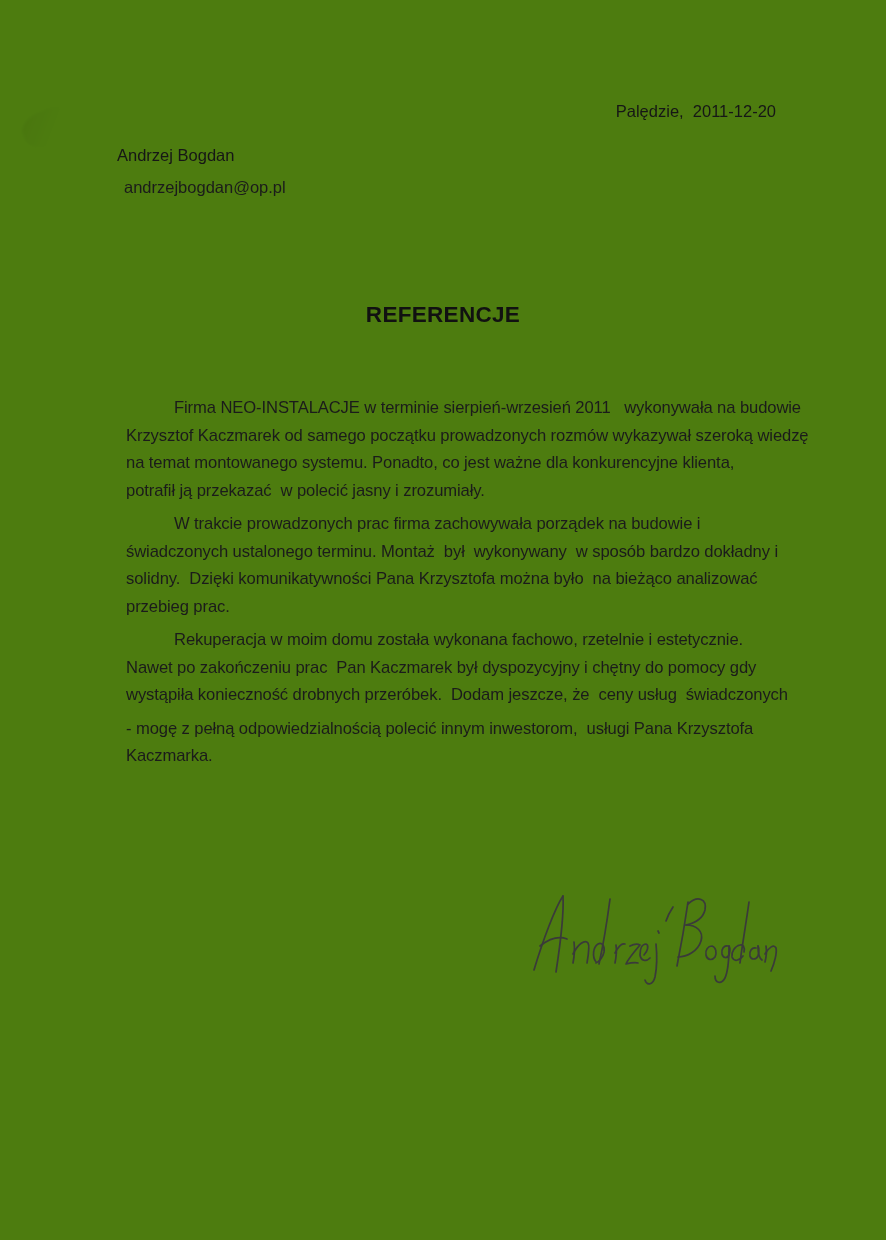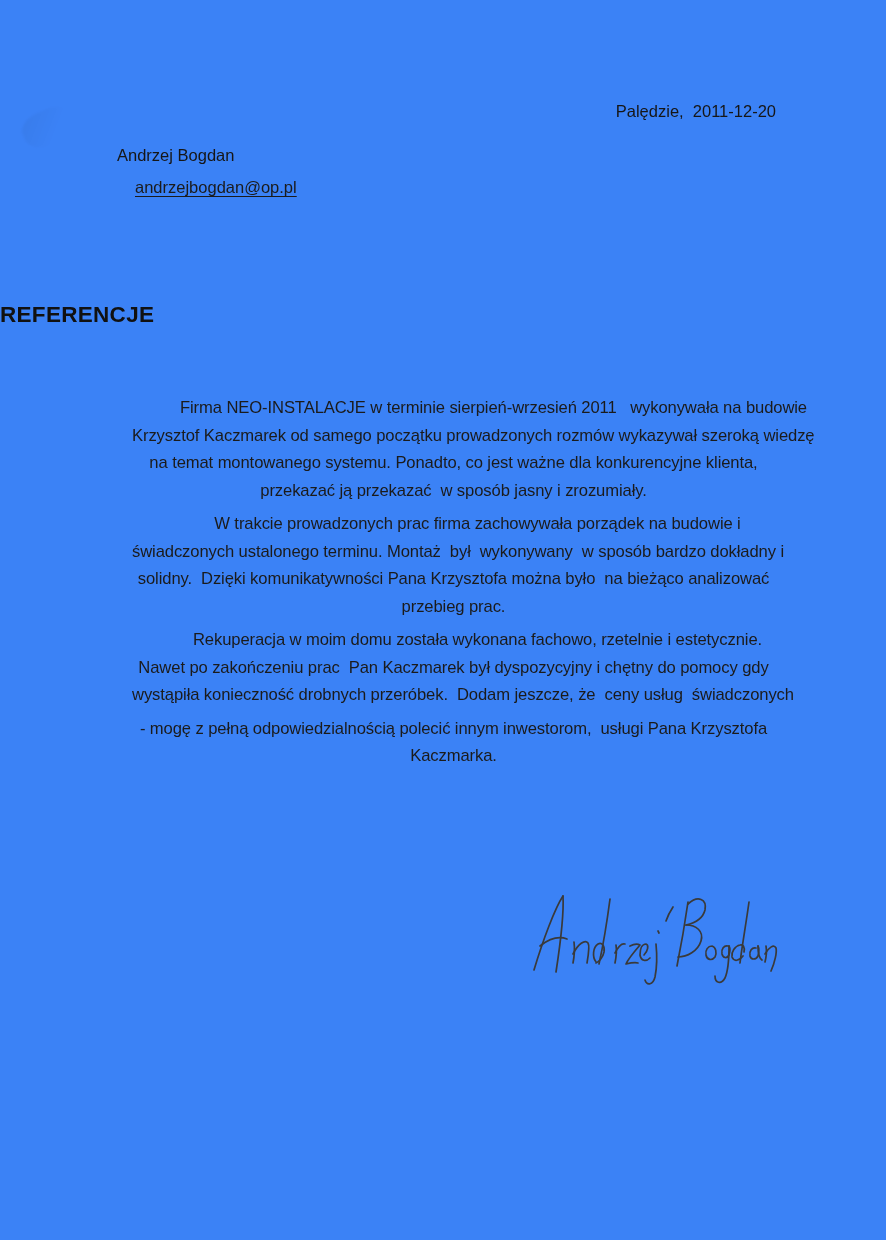--- a/index.html
+++ b/index.html
@@ -4,21 +4,21 @@
 <style>
   html, body {
     margin: 0;
     padding: 0;
     background: #ffffff;
   }
   .page {
     position: relative;
     width: 886px;
     height: 1240px;
-    background: #3b82f6;
+    background: #4d7c0f;
     font-family: "Liberation Sans", sans-serif;
     color: #1b1b1b;
     overflow: hidden;
   }
   .scan-artifact {
     position: absolute;
     left: 22px;
     top: 110px;
     width: 52px;
     height: 34px;
@@ -39,47 +39,46 @@
     position: absolute;
     top: 138px;
     left: 117px;
     font-size: 16.5px;
     color: #161616;
     margin-top: 8px;
   }
   .sender-email {
     position: absolute;
     top: 178px;
-    left: 135px;
+    left: 124px;
     font-size: 16.5px;
     color: #1b1b1b;
-    text-decoration: underline;
     text-underline-offset: 3px;
   }
   .doc-title {
     position: absolute;
     top: 302px;
     left: 0;
     width: 100%;
+    text-align: center;
     font-size: 22.5px;
     font-weight: bold;
     letter-spacing: 0.3px;
     color: #111111;
   }
   .letter-body {
     position: absolute;
     top: 394px;
     left: 115px;
     width: 660px;
     font-size: 16.6px;
     letter-spacing: -0.1px;
   }
   .paragraph {
-    margin: 0 0 6px 17px;
-    text-align: center;
+    margin: 0 0 6px 11px;
   }
   .line {
     height: 27.5px;
     line-height: 27.5px;
     white-space: pre;
     color: #1b1b1b;
   }
   .line.first {
     padding-left: 48px;
   }
@@ -109,21 +108,21 @@
 
   <div class="sender-email">andrzejbogdan@op.pl</div>
 
   <div class="doc-title">REFERENCJE</div>
 
   <div class="letter-body">
       <div class="paragraph">
         <div class="line first">Firma NEO-INSTALACJE w terminie sierpień-wrzesień 2011   wykonywała na budowie</div>
         <div class="line">Krzysztof Kaczmarek od samego początku prowadzonych rozmów wykazywał szeroką wiedzę</div>
         <div class="line">na temat montowanego systemu. Ponadto, co jest ważne dla konkurencyjne klienta,</div>
-        <div class="line">przekazać ją przekazać  w sposób jasny i zrozumiały.</div>
+        <div class="line">potrafił ją przekazać  w polecić jasny i zrozumiały.</div>
       </div>
       <div class="paragraph">
         <div class="line first">W trakcie prowadzonych prac firma zachowywała porządek na budowie i</div>
         <div class="line">świadczonych ustalonego terminu. Montaż  był  wykonywany  w sposób bardzo dokładny i</div>
         <div class="line">solidny.  Dzięki komunikatywności Pana Krzysztofa można było  na bieżąco analizować</div>
         <div class="line">przebieg prac.</div>
       </div>
       <div class="paragraph">
         <div class="line first">Rekuperacja w moim domu została wykonana fachowo, rzetelnie i estetycznie.</div>
         <div class="line">Nawet po zakończeniu prac  Pan Kaczmarek był dyspozycyjny i chętny do pomocy gdy</div>

